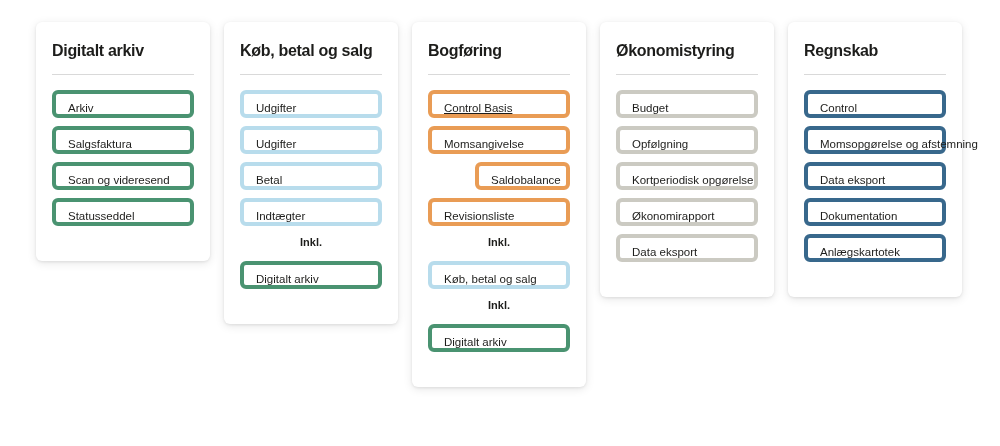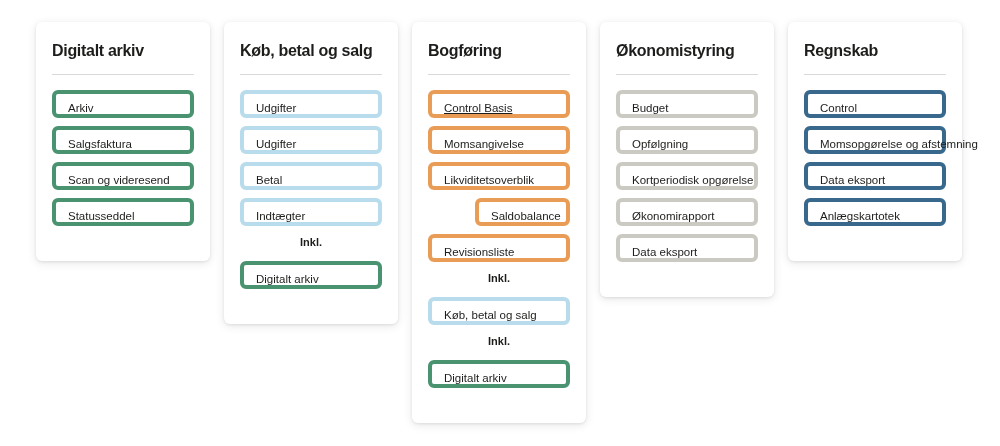--- a/index.html
+++ b/index.html
@@ -114,23 +114,20 @@
   <section class="card">
     <h2 class="card-title">Bogføring</h2>
     <hr class="divider">
     <div class="items">
         <div class="pill" style="border-color: rgb(233, 156, 85); text-decoration: underline;">
           <span>Control Basis</span>
         </div>
         <div class="pill" style="border-color: rgb(233, 156, 85);">
           <span>Momsangivelse</span>
         </div>
-        <div class="pill" style="border-color: rgb(233, 156, 85);">
-          <span>Likviditetsoverblik</span>
-        </div>
         <div class="pill" style="border-color: rgb(233, 156, 85); margin-left: 47px;">
           <span>Saldobalance</span>
         </div>
         <div class="pill" style="border-color: rgb(233, 156, 85);">
           <span>Revisionsliste</span>
         </div>
         <div class="inkl">Inkl.</div>
         <div class="pill" style="border-color: rgb(184, 220, 236);">
           <span>Køb, betal og salg</span>
         </div>
@@ -170,17 +167,20 @@
         <div class="pill" style="border-color: rgb(56, 104, 140);">
           <span>Control</span>
         </div>
         <div class="pill" style="border-color: rgb(56, 104, 140);">
           <span>Momsopgørelse og afstemning</span>
         </div>
         <div class="pill" style="border-color: rgb(56, 104, 140);">
           <span>Data eksport</span>
         </div>
         <div class="pill" style="border-color: rgb(56, 104, 140);">
+          <span>Dokumentation</span>
+        </div>
+        <div class="pill" style="border-color: rgb(56, 104, 140);">
           <span>Anlægskartotek</span>
         </div>
       </div>
   </section>
 </div>
 
 </body></html>

